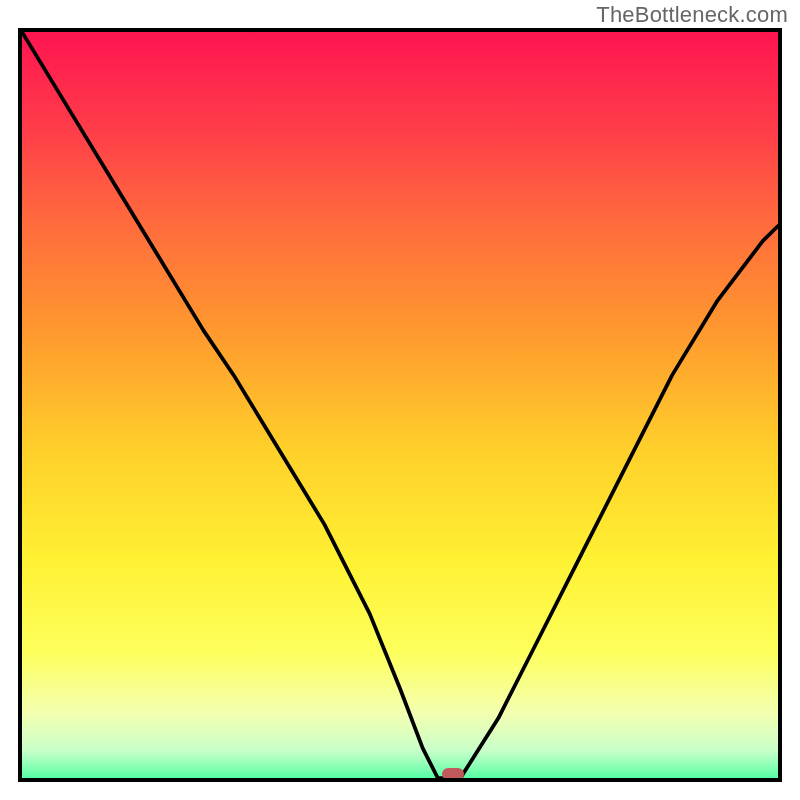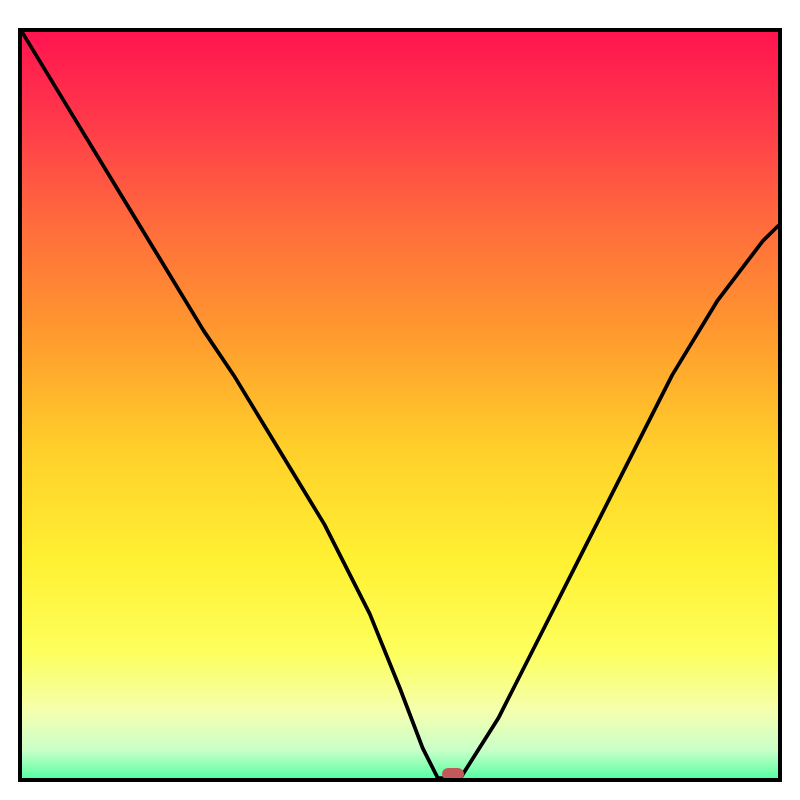--- a/index.html
+++ b/index.html
@@ -51,20 +51,21 @@
     width: 22px;
     height: 12px;
     border-radius: 6px;
     transform: translate(-50%, -50%);
   }
 </style>
 </head>
 <body>
 
 <div class="stage">
+  <div class="watermark">TheBottleneck.com</div>
 
   <div class="plot-frame">
 
     <svg class="gradient-bg" viewBox="0 0 100 100" preserveAspectRatio="none">
       <defs>
         <linearGradient id="grad" x1="0" y1="0" x2="0" y2="1">
             <stop offset="0%" stop-color="#ff1450"></stop>
             <stop offset="12%" stop-color="#ff3a4a"></stop>
             <stop offset="25%" stop-color="#ff6a3d"></stop>
             <stop offset="40%" stop-color="#ff9a2e"></stop>

